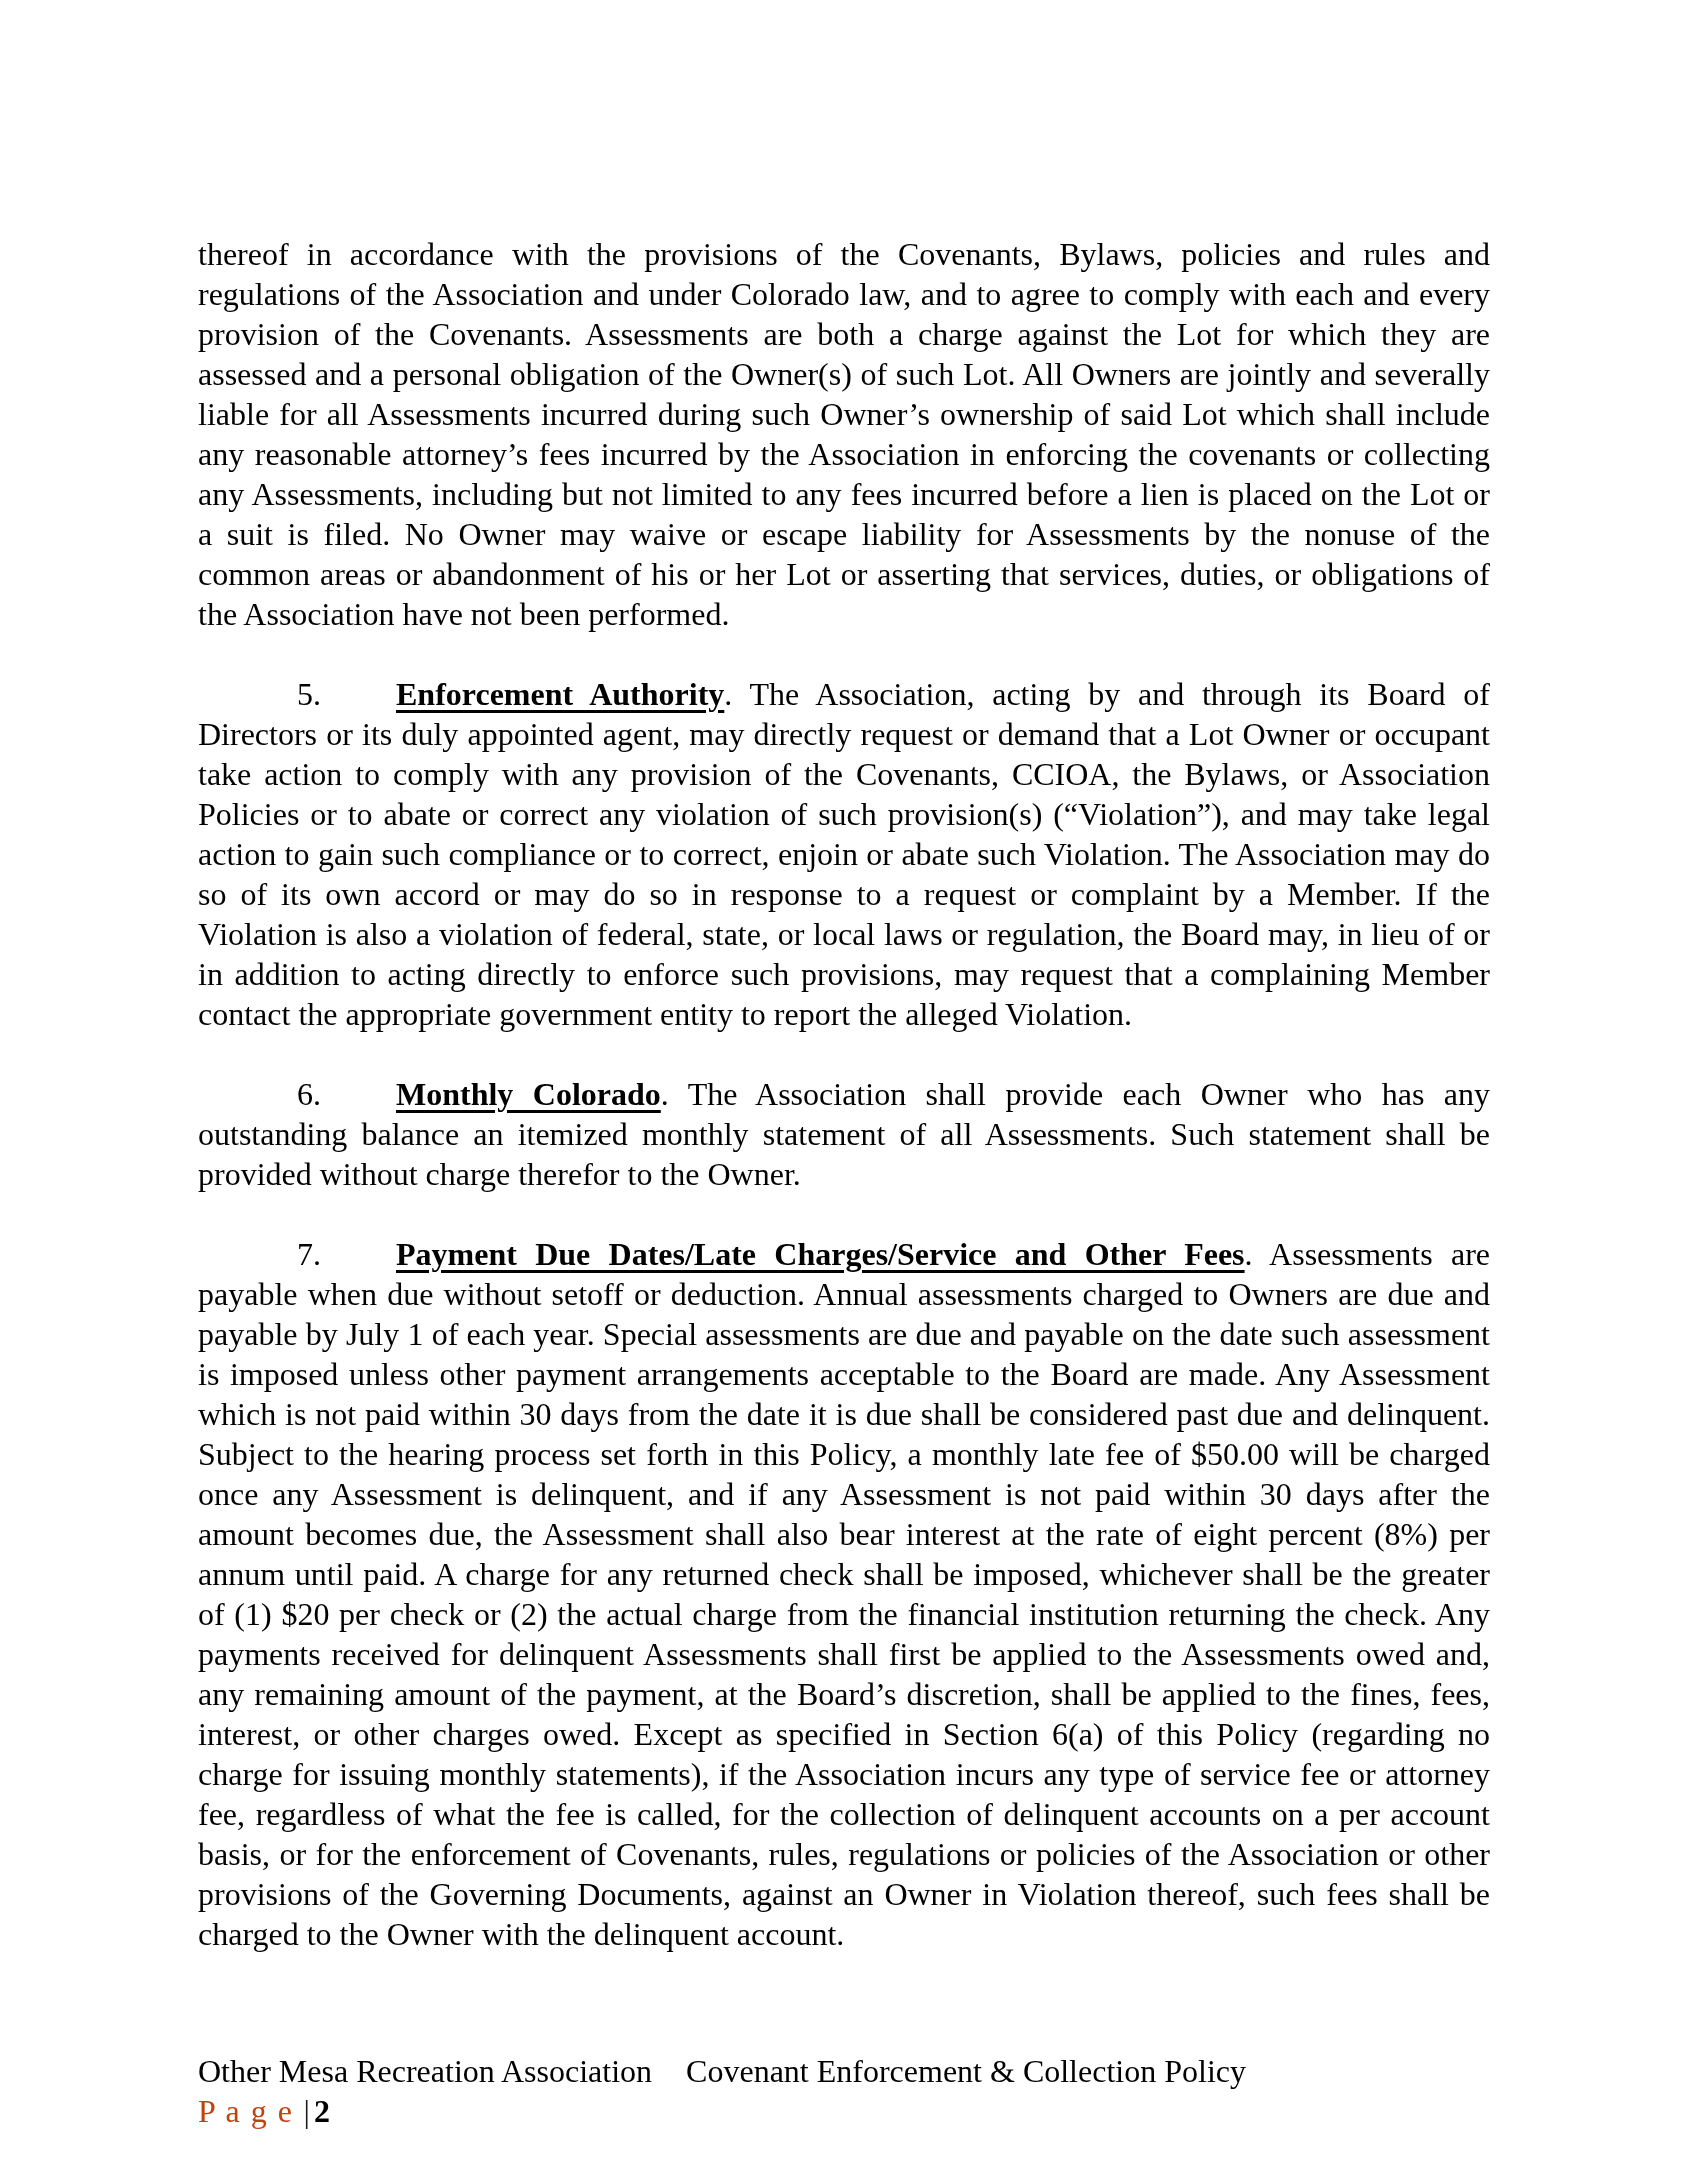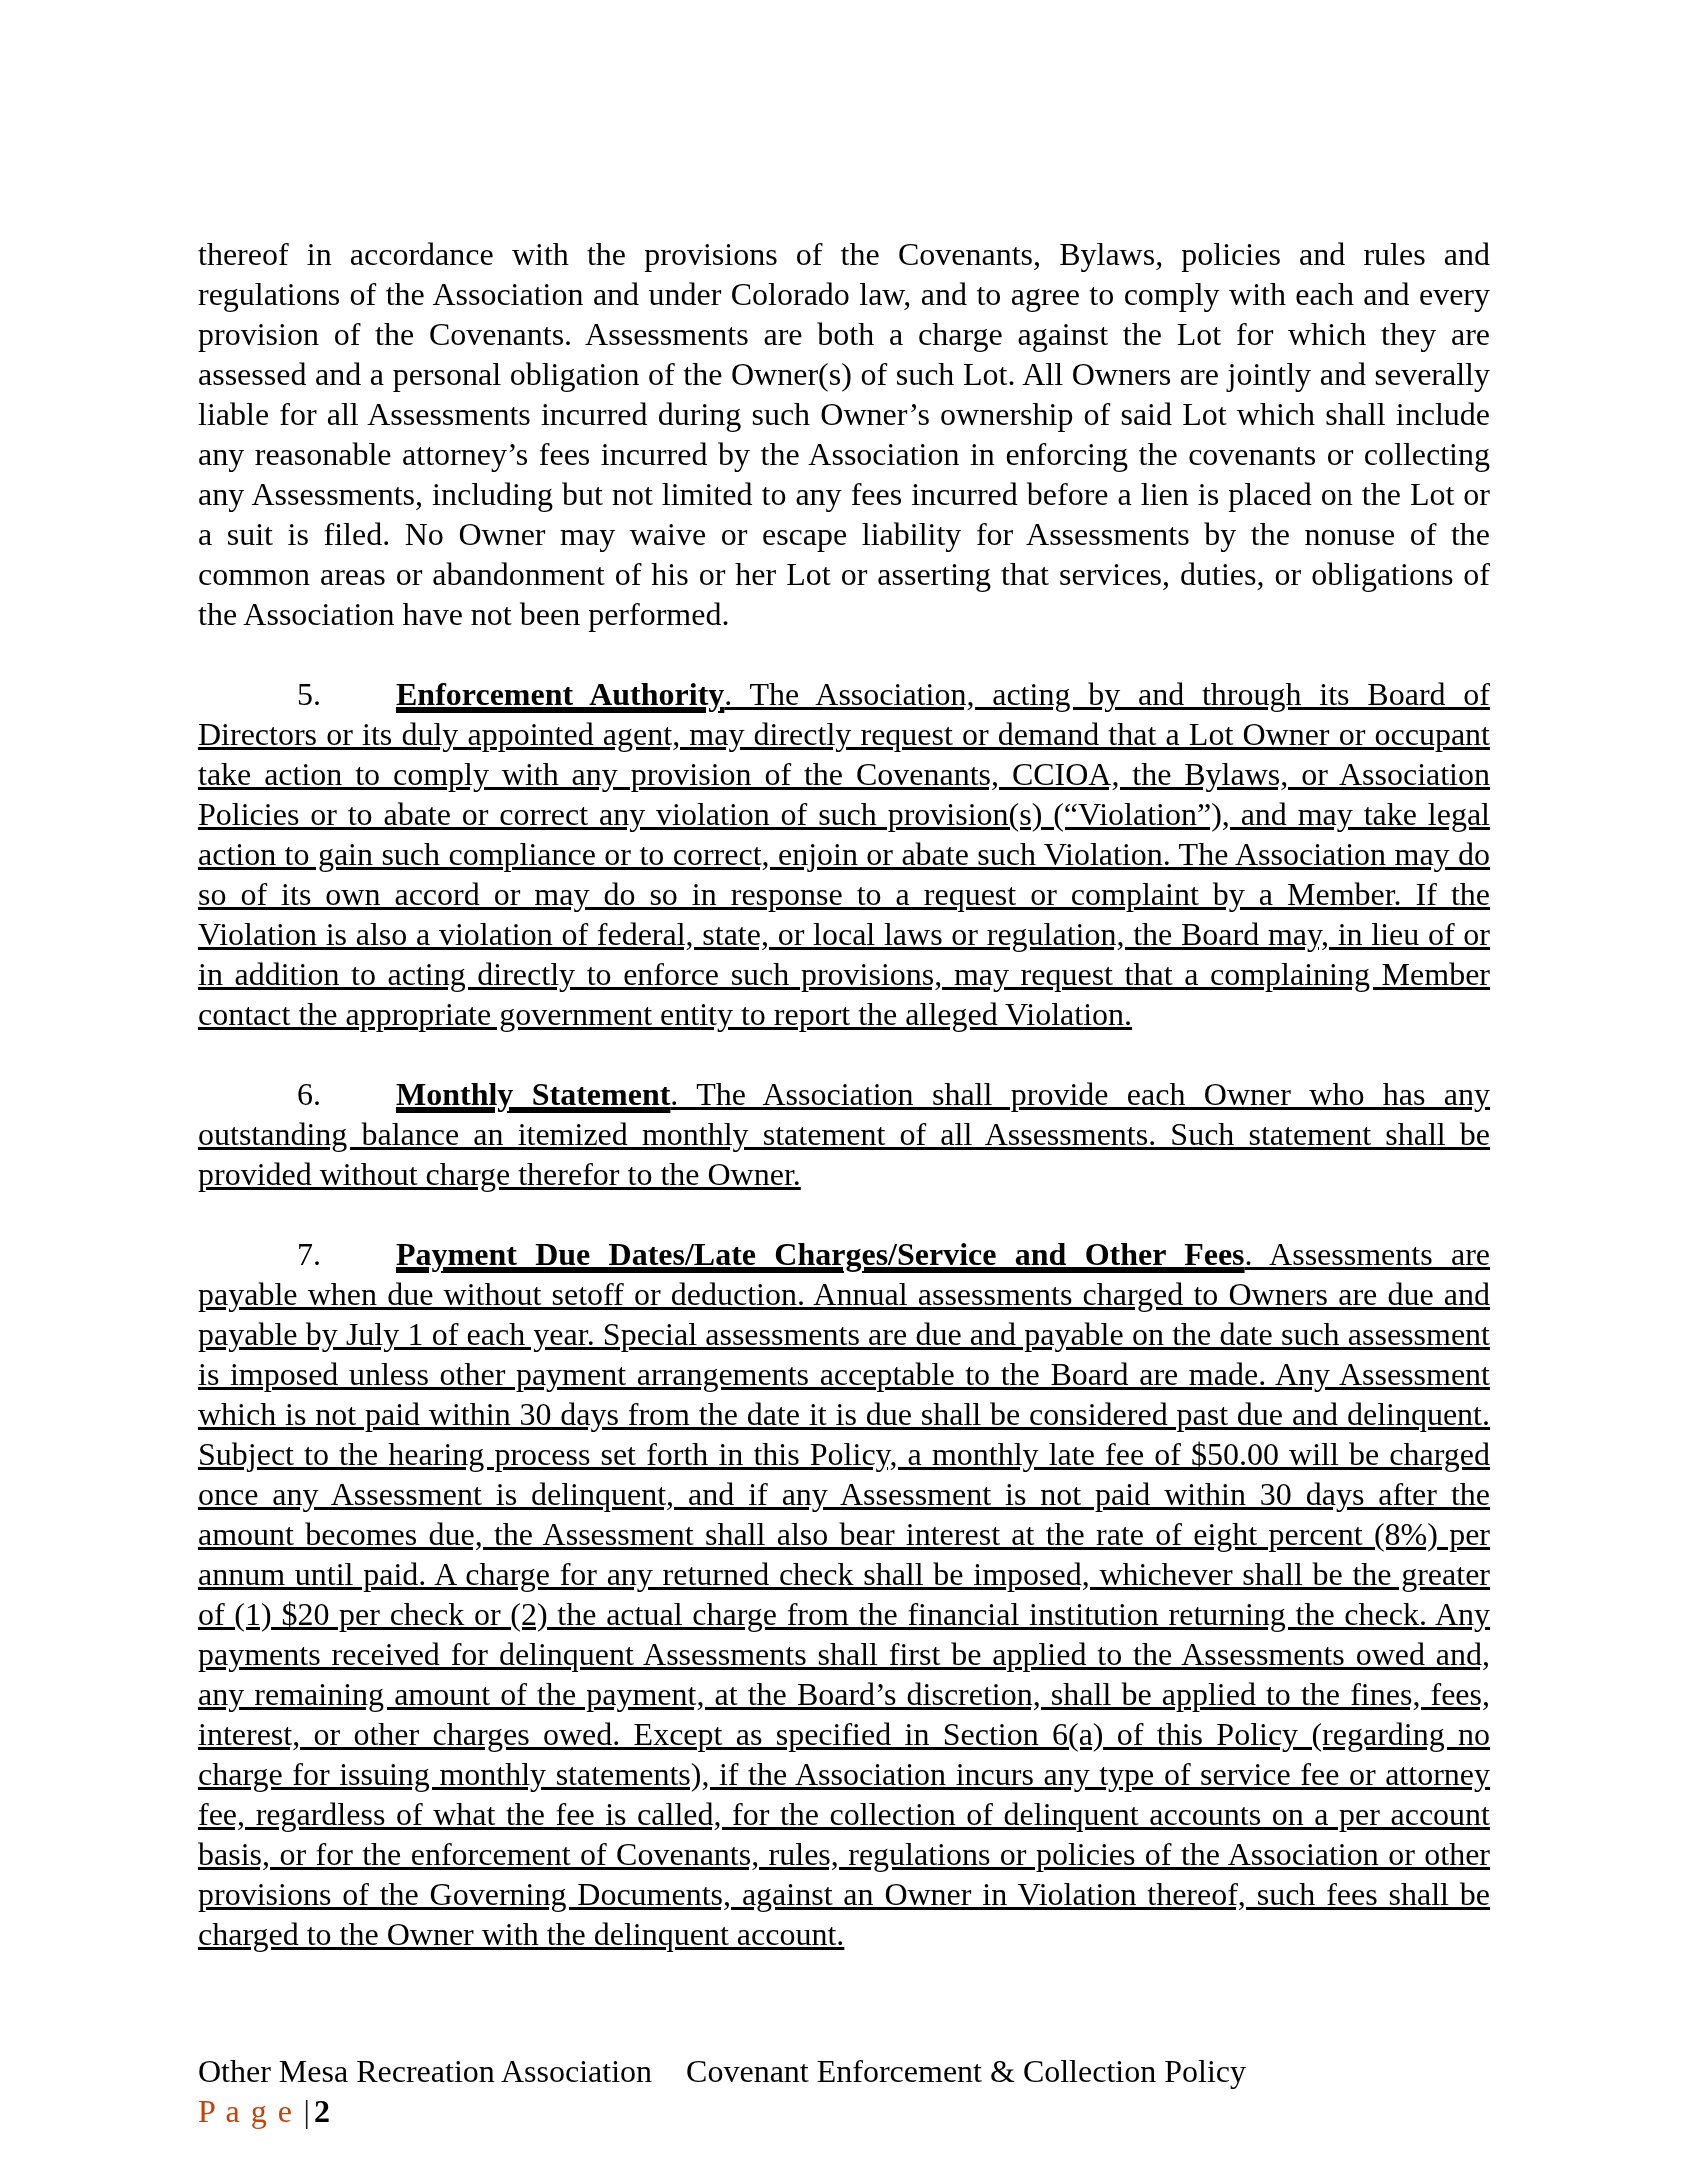--- a/index.html
+++ b/index.html
@@ -25,21 +25,20 @@
     font-size: 32px;
     line-height: 40px;
     text-align: justify;
   }
   .para {
     margin: 0 0 40px 0;
     padding: 0;
   }
   .section {
     text-indent: 99px;
-    text-decoration: underline;
   }
   .secnum {
     display: inline-block;
     width: 99px;
     text-indent: 0;
   }
   .heading {
     font-weight: bold;
     text-decoration: underline;
     text-decoration-thickness: 2.5px;
@@ -76,21 +75,21 @@
 <body>
 
 <div class="page">
 
   <div class="content">
 
     <p class="para">thereof in accordance with the provisions of the Covenants, Bylaws, policies and rules and regulations of the Association and under Colorado law, and to agree to comply with each and every provision of the Covenants.  Assessments are both a charge against the Lot for which they are assessed and a personal obligation of the Owner(s) of such Lot. All Owners are jointly and severally liable for all Assessments incurred during such Owner’s ownership of said Lot which shall include any reasonable attorney’s fees incurred by the Association in enforcing the covenants or collecting any Assessments, including but not limited to any fees incurred before a lien is placed on the Lot or a suit is filed. No Owner may waive or escape liability for Assessments by the nonuse of the common areas or abandonment of his or her Lot or asserting that services, duties, or obligations of the Association have not been performed.</p>
 
     <p class="para section"><span class="secnum">5.</span><span class="heading">Enforcement Authority</span><span>.  The Association, acting by and through its Board of Directors or its duly appointed agent, may directly request or demand that a Lot Owner or occupant take action to comply with any provision of the Covenants, CCIOA, the Bylaws, or Association Policies or to abate or correct any violation of such provision(s) (“Violation”), and may take legal action to gain such compliance or to correct, enjoin or abate such Violation.  The Association may do so of its own accord or may do so in response to a request or complaint by a Member.  If the Violation is also a violation of federal, state, or local laws or regulation, the Board may, in lieu of or in addition to acting directly to enforce such provisions, may request that a complaining Member contact the appropriate government entity to report the alleged Violation.</span></p>
 
-    <p class="para section"><span class="secnum">6.</span><span class="heading">Monthly Statement</span><span>. The Association shall provide each Owner who has any outstanding balance an itemized monthly statement of all Assessments.  Such statement shall be provided without charge therefor to the Owner.</span></p>
+    <p class="para section"><span class="secnum">6.</span><span class="heading">Monthly Colorado</span><span>. The Association shall provide each Owner who has any outstanding balance an itemized monthly statement of all Assessments.  Such statement shall be provided without charge therefor to the Owner.</span></p>
 
     <p class="para section"><span class="secnum">7.</span><span class="heading">Payment Due Dates/Late Charges/Service and Other Fees</span><span>. Assessments are payable when due without setoff or deduction.  Annual assessments charged to Owners are due and payable by July 1 of each year.  Special assessments are due and payable on the date such assessment is imposed unless other payment arrangements acceptable to the Board are made.  Any Assessment which is not paid within 30 days from the date it is due shall be considered past due and delinquent. Subject to the hearing process set forth in this Policy, a monthly late fee of $50.00 will be charged once any Assessment is delinquent, and if any Assessment is not paid within 30 days after the amount becomes due, the Assessment shall also bear interest at the rate of eight percent (8%) per annum until paid. A charge for any returned check shall be imposed, whichever shall be the greater of (1) $20 per check or (2) the actual charge from the financial institution returning the check.  Any payments received for delinquent Assessments shall first be applied to the Assessments owed and, any remaining amount of the payment, at the Board’s discretion, shall be applied to the fines, fees, interest, or other charges owed.  Except as specified in Section 6(a) of this Policy (regarding no charge for issuing monthly statements), if the Association incurs any type of service fee or attorney fee, regardless of what the fee is called, for the collection of delinquent accounts on a per account basis, or for the enforcement of Covenants, rules, regulations or policies of the Association or other provisions of the Governing Documents,  against an Owner in Violation thereof, such fees shall be charged to the Owner with the delinquent account.</span></p>
 
   </div>
 
   <div class="footer">
     <div class="footer-line1"><span>Other Mesa Recreation Association</span><span class="ftab"></span><span>Covenant Enforcement &amp; Collection Policy</span></div>
     <div class="footer-line2"><span class="pgword">P a g e</span><span class="pgbar">|</span><span class="pgnum">2</span></div>
   </div>
 

